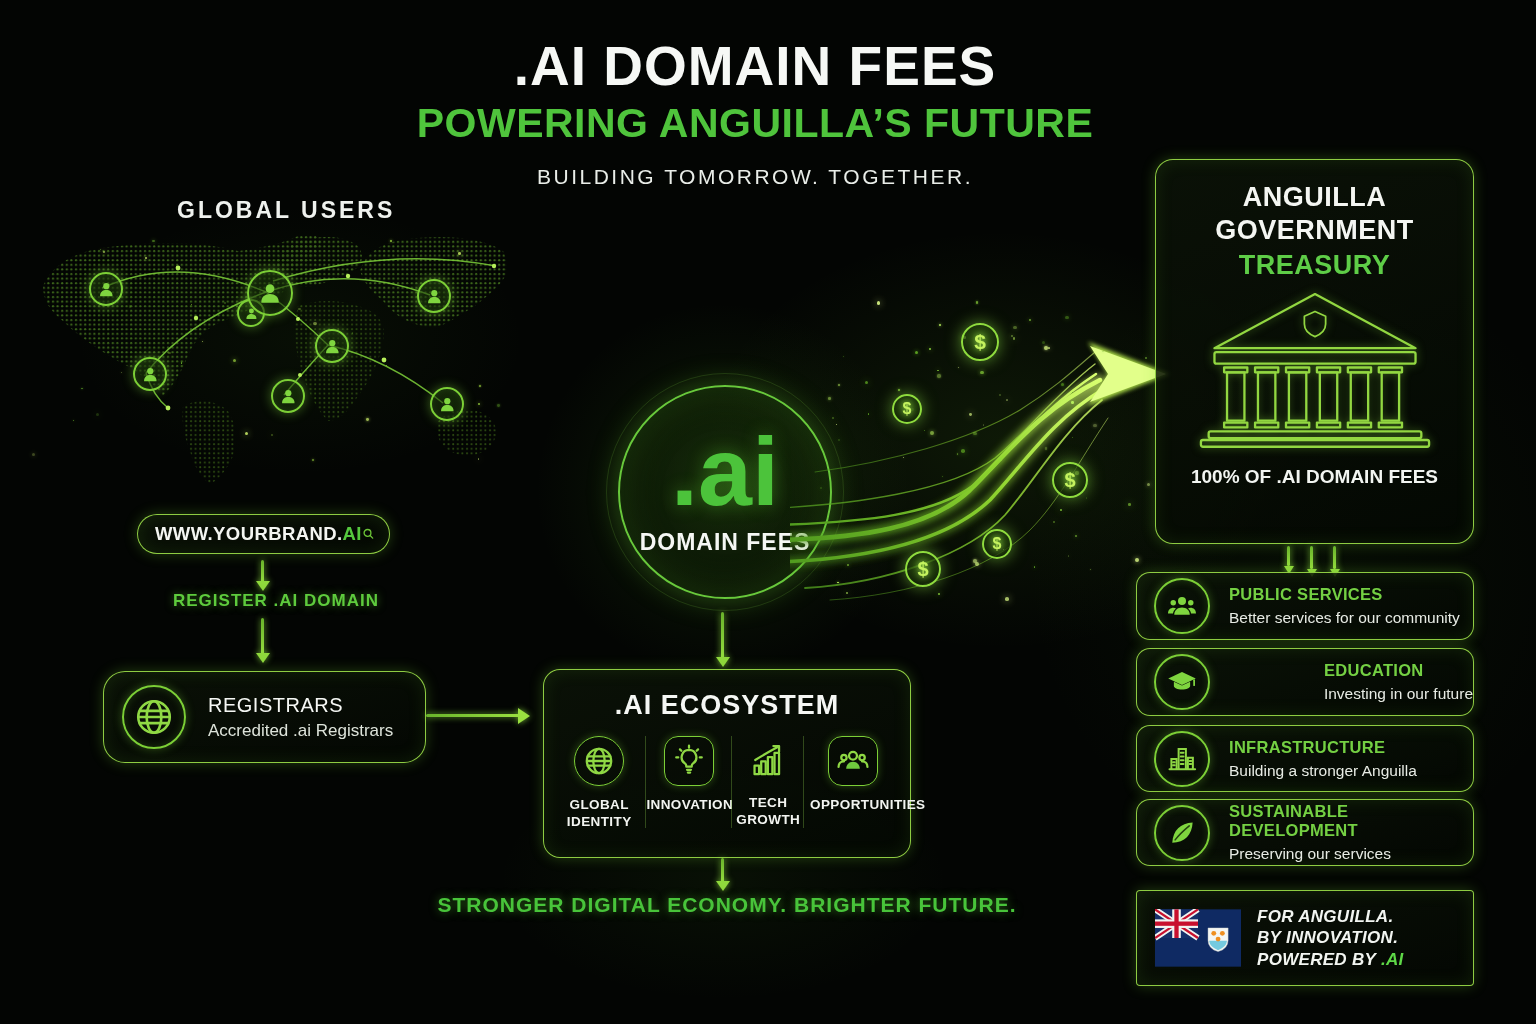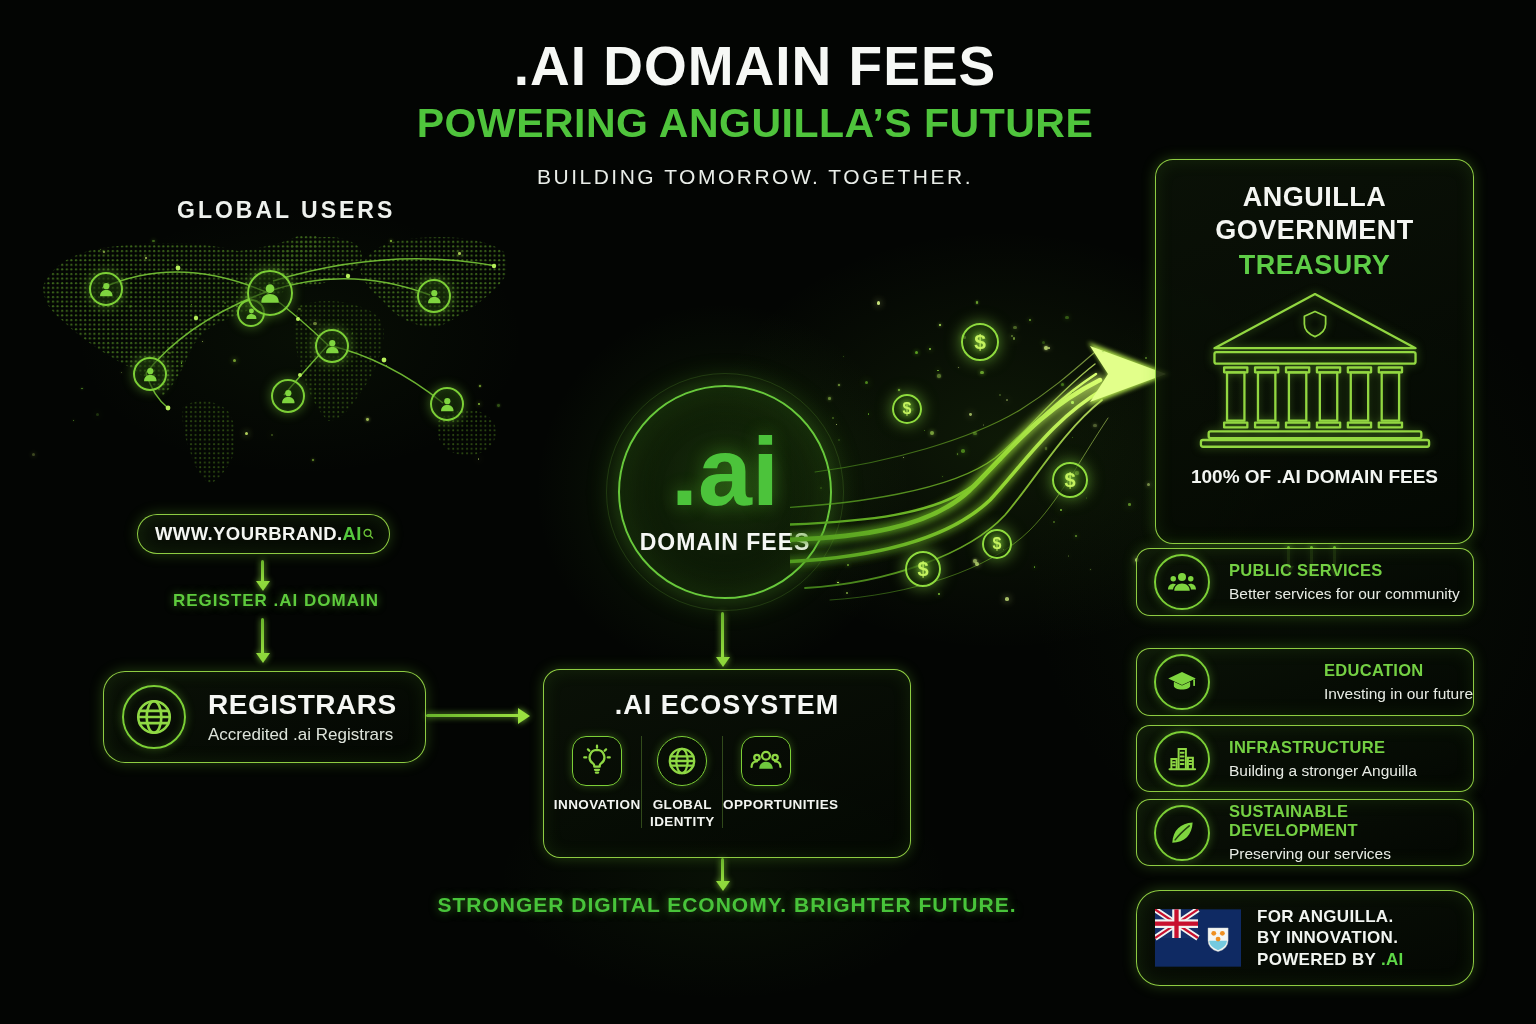--- a/index.html
+++ b/index.html
@@ -53,21 +53,21 @@
          border:8px solid transparent;border-left:12px solid #9ae040;border-right:0;}
   .flow-label{font-size:17px;font-weight:700;letter-spacing:1px;color:#5ecb3d;
          text-shadow:0 0 8px rgba(100,210,50,.5);}
   
   #registrars{left:103px;top:671px;width:321px;height:90px;border-radius:22px;display:flex;align-items:center;}
   .icirc{border:2px solid #7ccf36;border-radius:50%;display:flex;align-items:center;justify-content:center;
          box-shadow:0 0 10px rgba(130,220,60,.35), inset 0 0 8px rgba(120,210,60,.2);flex:none;}
   #registrars .icirc{width:60px;height:60px;margin-left:18px;}
   #registrars .icirc svg{width:42px;height:42px;stroke:#8fd844;stroke-width:1.5;fill:none;}
   .rtxt{margin-left:22px;}
-  .rtitle{font-size:28px;font-weight:700;color:#f5f7f4;letter-spacing:.5px;}
+  .rtitle{font-size:20px;font-weight:400;color:#f5f7f4;letter-spacing:.5px;}
   .rsub{font-size:17px;color:#dde3da;margin-top:4px;}
   
   #fees{left:618px;top:385px;width:210px;height:210px;border-radius:50%;
         border:2.5px solid #68c83b;
         background:radial-gradient(circle at 50% 42%, rgba(30,60,12,.5), rgba(4,9,3,.4));
         box-shadow:0 0 30px rgba(110,210,45,.35), inset 0 0 40px rgba(90,180,35,.22);
         display:flex;flex-direction:column;align-items:center;justify-content:center;}
   #fees::before{content:"";position:absolute;inset:-14px;border-radius:50%;
         border:1.5px solid rgba(120,200,60,.18);}
   .fees-tld{font-size:97px;line-height:86px;font-weight:700;color:#4cc33b;
@@ -112,21 +112,21 @@
   
   .bcard{left:1136px;width:336px;border-radius:14px;display:flex;align-items:center;}
   .bcard .icirc{width:52px;height:52px;margin-left:17px;}
   .bcard .icirc svg{width:30px;height:30px;}
   .bcard .fill{fill:#7fd53f;stroke:none;}
   .bcard .line{stroke:#8fd844;stroke-width:1.6;fill:none;stroke-linecap:round;}
   .btxt{margin-left:19px;}
   .btitle{font-size:16.5px;font-weight:700;letter-spacing:.3px;color:#74d043;}
   .bsub{font-size:15.5px;color:#e7ebe4;margin-top:5px;}
   
-  #flagcard{left:1136px;top:890px;width:336px;height:94px;border-radius:24px;display:flex;align-items:center;}
+  #flagcard{left:1136px;top:890px;width:336px;height:94px;border-radius:4px;display:flex;align-items:center;font-style:italic;}
   #flagcard svg.flag{width:86px;height:58px;margin-left:18px;flex:none;}
   .ftxt{margin-left:16px;font-size:17px;font-weight:700;line-height:21.5px;color:#f2f5f1;letter-spacing:.3px;}
   .ftxt .grn{color:#5ed847;}
 </style>
 </head>
 <body>
 
 <div id="stage">
 
   <div class="abs ctr h-title">.AI DOMAIN FEES</div>
@@ -407,38 +407,51 @@
       <span>$</span>
     </div>
   <div class="coin" style="left:905px;top:551px;width:32px;height:32px;font-size:20px;">
       <span>$</span>
     </div>
 
   <div class="gbox" id="eco">
     <div class="eco-title">.AI ECOSYSTEM</div>
     <div class="eco-row">
       <div class="eco-item">
+        <div class="eco-ic round">
+          <svg viewBox="0 0 24 24">
+              <circle cx="12" cy="12" r="8.6"></circle>
+              <ellipse cx="12" cy="12" rx="4" ry="8.6"></ellipse>
+              <path d="M4 8.7h16M3.5 12h17M4 15.3h16"></path>
+            </svg>
+        </div>
+        <div class="eco-lab">GLOBAL IDENTITY</div>
+      </div>
+      <div class="eco-item">
         <div class="eco-ic sq">
           <svg viewBox="0 0 24 24">
               <path d="M12 4.2a5.2 5.2 0 0 1 2.9 9.5c-.7.5-1 1.1-1 1.9v.4h-3.8v-.4c0-.8-.3-1.4-1-1.9A5.2 5.2 0 0 1 12 4.2Z"></path>
               <path d="M10.6 18.2h2.8M11.2 20.2h1.6"></path>
               <path d="M12 1.2v1.4M5.6 3.8l1 1M18.4 3.8l-1 1M3 9.5h1.4M19.6 9.5H21"></path>
             </svg>
         </div>
         <div class="eco-lab">INNOVATION</div>
       </div>
       <div class="eco-item">
-        <div class="eco-ic round">
+        <div class="eco-ic none">
           <svg viewBox="0 0 24 24">
-              <circle cx="12" cy="12" r="8.6"></circle>
-              <ellipse cx="12" cy="12" rx="4" ry="8.6"></ellipse>
-              <path d="M4 8.7h16M3.5 12h17M4 15.3h16"></path>
+              <rect x="2.5" y="16" width="3.2" height="6"></rect>
+              <rect x="7.2" y="13" width="3.2" height="9"></rect>
+              <rect x="11.9" y="10" width="3.2" height="12"></rect>
+              <rect x="16.6" y="7" width="3.2" height="15"></rect>
+              <path d="M3 12C8.5 8.5 13 6 19.5 2.5"></path>
+              <path d="M15.8 2.2h4v4"></path>
             </svg>
         </div>
-        <div class="eco-lab">GLOBAL IDENTITY</div>
+        <div class="eco-lab">TECH GROWTH</div>
       </div>
       <div class="eco-item">
         <div class="eco-ic sq">
           <svg viewBox="0 0 24 24">
               <circle cx="12" cy="8.3" r="2.8"></circle>
               <path d="M7.2 17.5c0-3 2.1-4.9 4.8-4.9s4.8 1.9 4.8 4.9" fill="#6fc93e" stroke="none"></path>
               <circle cx="5.6" cy="9.6" r="1.9"></circle>
               <path d="M1.8 16.2c0-2.4 1.6-3.9 3.8-3.9"></path>
               <circle cx="18.4" cy="9.6" r="1.9"></circle>
               <path d="M22.2 16.2c0-2.4-1.6-3.9-3.8-3.9"></path>
@@ -483,21 +496,21 @@
         <rect x="10" y="148" width="220" height="7" rx="2"></rect>
         <rect x="2" y="157" width="236" height="7" rx="2"></rect>
       </svg>
     </div>
     <div class="t-note" style="top:306px;">100% OF .AI DOMAIN FEES</div>
   </div>
   <div class="arr-v small" style="left:1287px;top:546px;height:20px;"></div>
   <div class="arr-v small" style="left:1310px;top:546px;height:23px;"></div>
   <div class="arr-v small" style="left:1333px;top:546px;height:23px;"></div>
 
-  <div class="gbox bcard" style="top:548px;height:66px;">
+  <div class="gbox bcard" style="top:572px;height:66px;">
     <div class="icirc">
       <svg viewBox="0 0 24 24" class="fill">
           <circle cx="12" cy="8" r="3.2"></circle>
           <path d="M5.8 19c0-3.6 2.7-5.8 6.2-5.8s6.2 2.2 6.2 5.8Z"></path>
           <circle cx="5" cy="9.3" r="2.2"></circle>
           <path d="M.8 18c0-2.9 1.9-4.6 4.4-4.6.7 0 1.4.2 2 .5-1.6 1.3-2.4 2.9-2.4 4.1Z"></path>
           <circle cx="19" cy="9.3" r="2.2"></circle>
           <path d="M23.2 18c0-2.9-1.9-4.6-4.4-4.6-.7 0-1.4.2-2 .5 1.6 1.3 2.4 2.9 2.4 4.1Z"></path>
         </svg>
     </div>

